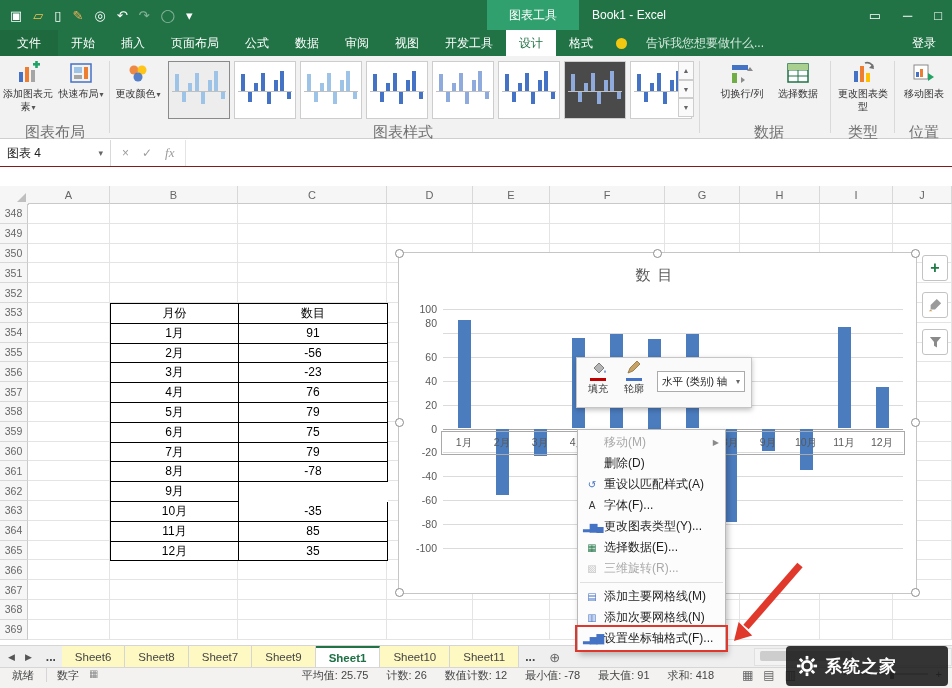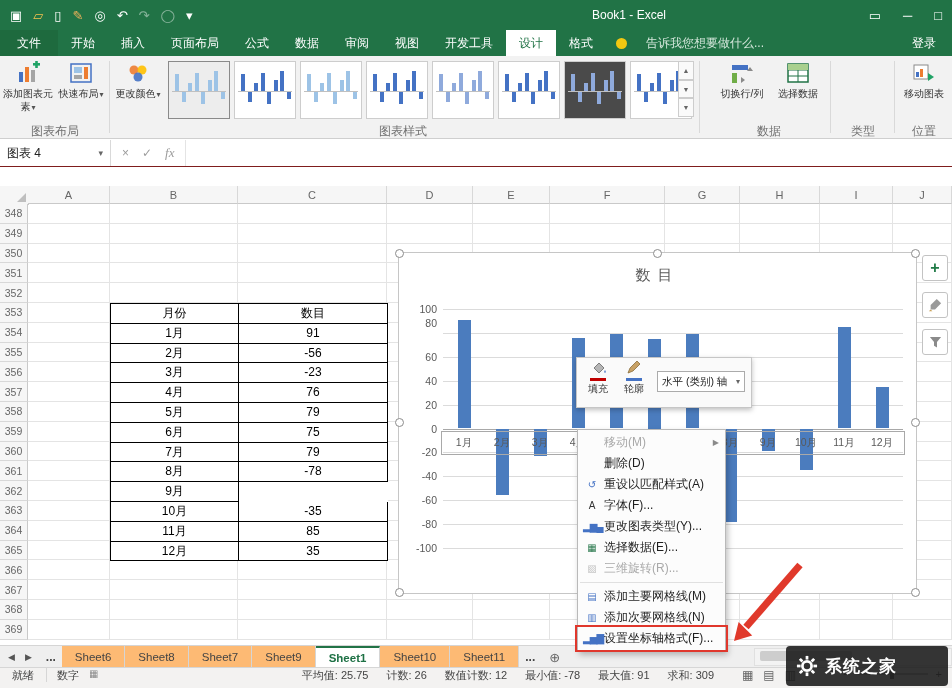--- a/index.html
+++ b/index.html
@@ -24,21 +24,21 @@
   .tab.active{background:#fff;color:#217346}
   .tellme{display:flex;align-items:center;gap:19px;color:#D4E7DB;padding:0 10px;white-space:nowrap}
   .bulb{width:11px;height:11px;border-radius:50%;background:#F2C811;display:inline-block}
   .signin{margin-left:auto;display:flex;align-items:center;padding-right:16px;color:#fff}
   
   .ribbon{position:absolute;left:0;top:56px;width:100%;height:82px;background:#F2F2F2;border-bottom:1px solid #CFCFCF;z-index:8}
   .rbtn{position:absolute;top:3px;text-align:center}
   .ric{height:28px;display:flex;align-items:center;justify-content:center}
   .rtx{font-size:10px;line-height:1.3;color:#333}
   .dd .rtx::after{content:"▾";font-size:8px;color:#555;margin-left:1px}
-  .glabel{position:absolute;top:67px;width:70px;text-align:center;font-size:12px;color:#717171}
+  .glabel{position:absolute;top:67px;width:70px;text-align:center;font-size:15px;color:#717171}
   .rsep{position:absolute;top:5px;height:72px;width:1px;background:#D9D9D9}
   .gallery{position:absolute;left:168px;top:5px;display:flex;gap:4px}
   .thumb{position:relative;width:60px;height:56px;background:#fff;border:1px solid #CDCDCD;overflow:hidden}
   .thumb.sel{border:1px solid #8A8A8A;background:#EDEDED}
   .thumb i{position:absolute;width:4px;display:block}
   .thumb .taxis{position:absolute;left:3px;right:3px;height:1px;background:#C0C0C0;width:auto}
   .galctl{position:absolute;left:678px;top:5px;width:16px;height:56px;display:flex;flex-direction:column}
   .galctl span{flex:1;border:1px solid #CDCDCD;background:#FAFAFA;font-size:7px;color:#666;
                display:flex;align-items:center;justify-content:center}
   
@@ -98,21 +98,21 @@
   .csep{height:1px;background:#E0E0E0;margin:3px 2px}
   .citem.boxed{outline:2px solid #E0372C;outline-offset:1px}
   
   .arrow-svg{position:absolute;left:700px;top:545px;z-index:7;pointer-events:none}
   
   .sheetbar{position:absolute;left:0;top:645px;width:100%;height:22px;background:#EFEFEF;border-top:1px solid #D5D5D5;
             display:flex;align-items:stretch;z-index:2}
   .snav{display:flex;align-items:center;gap:10px;padding:0 8px;color:#555;font-size:9px}
   .sdots{display:flex;align-items:center;padding:0 6px;color:#444;font-weight:bold}
   #stabs{display:flex}
-  .stab{padding:0 13px;display:flex;align-items:center;font-size:11.5px;color:#444;border-right:1px solid #D5D5D5;background:#fdba74}
+  .stab{padding:0 13px;display:flex;align-items:center;font-size:11.5px;color:#444;border-right:1px solid #D5D5D5;background:#fef9c3}
   .stab.active{background:#fff;color:#1E7145;font-weight:bold;border-top:2px solid #217346}
   .addsheet{display:flex;align-items:center;padding:0 8px;color:#666;font-size:13px}
   .hscroll{position:absolute;right:0;top:648px;width:196px;height:16px;background:#F3F3F3;border:1px solid #E0E0E0;z-index:2}
   .hthumb{position:absolute;left:5px;top:2px;width:92px;height:10px;background:#CDCDCD;border-radius:2px}
   
   .statusbar{position:absolute;left:0;top:667px;width:100%;height:21px;background:#F3F2F1;border-top:1px solid #D6D6D6;
              display:flex;align-items:flex-start;font-size:11px;color:#444;z-index:3}
   .sready{padding:0 12px}
   .sdiv{width:1px;height:14px;background:#D6D6D6}
   .smode{padding:0 10px}
@@ -137,20 +137,21 @@
         <span class="qi">▣</span>
         <span class="qi folder">▱</span>
         <span class="qi">▯</span>
         <span class="qi pens">✎</span>
         <span class="qi">◎</span>
         <span class="qi">↶</span>
         <span class="qi dim">↷</span>
         <span class="qi dim">◯</span>
         <span class="qi">▾</span>
       </div>
+    <div class="ctx-head">图表工具</div>
     <div class="wb-title">Book1 - Excel</div>
     <div class="win-controls">
         <span class="qi">▭</span>
         <span class="qi">─</span>
         <span class="qi">□</span>
       </div>
   </div>
 
   <div class="tabbar">
     <div id="tabs">
@@ -321,20 +322,32 @@
             <rect x="2" y="3" width="20" height="18" fill="#fff" stroke="#217346" stroke-width="1.5"></rect>
             <line x1="2" y1="9" x2="22" y2="9" stroke="#217346"></line>
             <line x1="2" y1="15" x2="22" y2="15" stroke="#217346"></line>
             <line x1="12" y1="3" x2="12" y2="21" stroke="#217346"></line>
             <rect x="2" y="3" width="20" height="6" fill="#A9D08E"></rect>
           </svg>
       </div>
       <div class="rtx">选择数据</div>
     </div>
     <div class="rsep" style="left:830px"></div>
+    <div class="rbtn" style="left:836px;width:54px">
+      <div class="ric">
+        <svg width="24" height="24">
+            <rect x="3" y="10" width="4" height="11" fill="#4472C4"></rect>
+            <rect x="9" y="5" width="4" height="16" fill="#ED7D31"></rect>
+            <rect x="15" y="12" width="4" height="9" fill="#FFC000"></rect>
+            <path d="M14 2 a6 6 0 0 1 8 4" fill="none" stroke="#707070" stroke-width="1.8"></path>
+            <path d="M22 3 l1 5 l-5 -1 z" fill="#707070"></path>
+          </svg>
+      </div>
+      <div class="rtx">更改图表类型</div>
+    </div>
     <div class="rsep" style="left:894px"></div>
     <div class="rbtn" style="left:898px;width:52px">
       <div class="ric">
         <svg width="24" height="24">
             <rect x="2" y="4" width="14" height="14" fill="#fff" stroke="#8a8a8a"></rect>
             <rect x="4" y="11" width="3" height="5" fill="#4472C4"></rect>
             <rect x="8" y="8" width="3" height="8" fill="#ED7D31"></rect>
             <path d="M16 16 l6 4 l-6 4 z" fill="#21A366" transform="translate(0,-4)"></path>
           </svg>
       </div>
@@ -634,21 +647,21 @@
     <span class="sready">就绪</span>
     <span class="sdiv"></span>
     <span class="smode">数字</span>
     <span class="skbd">▦</span>
     <div class="stats">
         <span class="stat">平均值: 25.75</span>
         <span class="stat">计数: 26</span>
         <span class="stat">数值计数: 12</span>
         <span class="stat">最小值: -78</span>
         <span class="stat">最大值: 91</span>
-        <span class="stat">求和: 309</span>
+        <span class="stat">求和: 418</span>
       </div>
     <div class="views">
       <span>▦</span>
       <span>▤</span>
       <span>▥</span>
     </div>
     <div class="zoomc">
       <span>−</span>
       <span class="ztrack">
           <span class="zthumb"></span>

